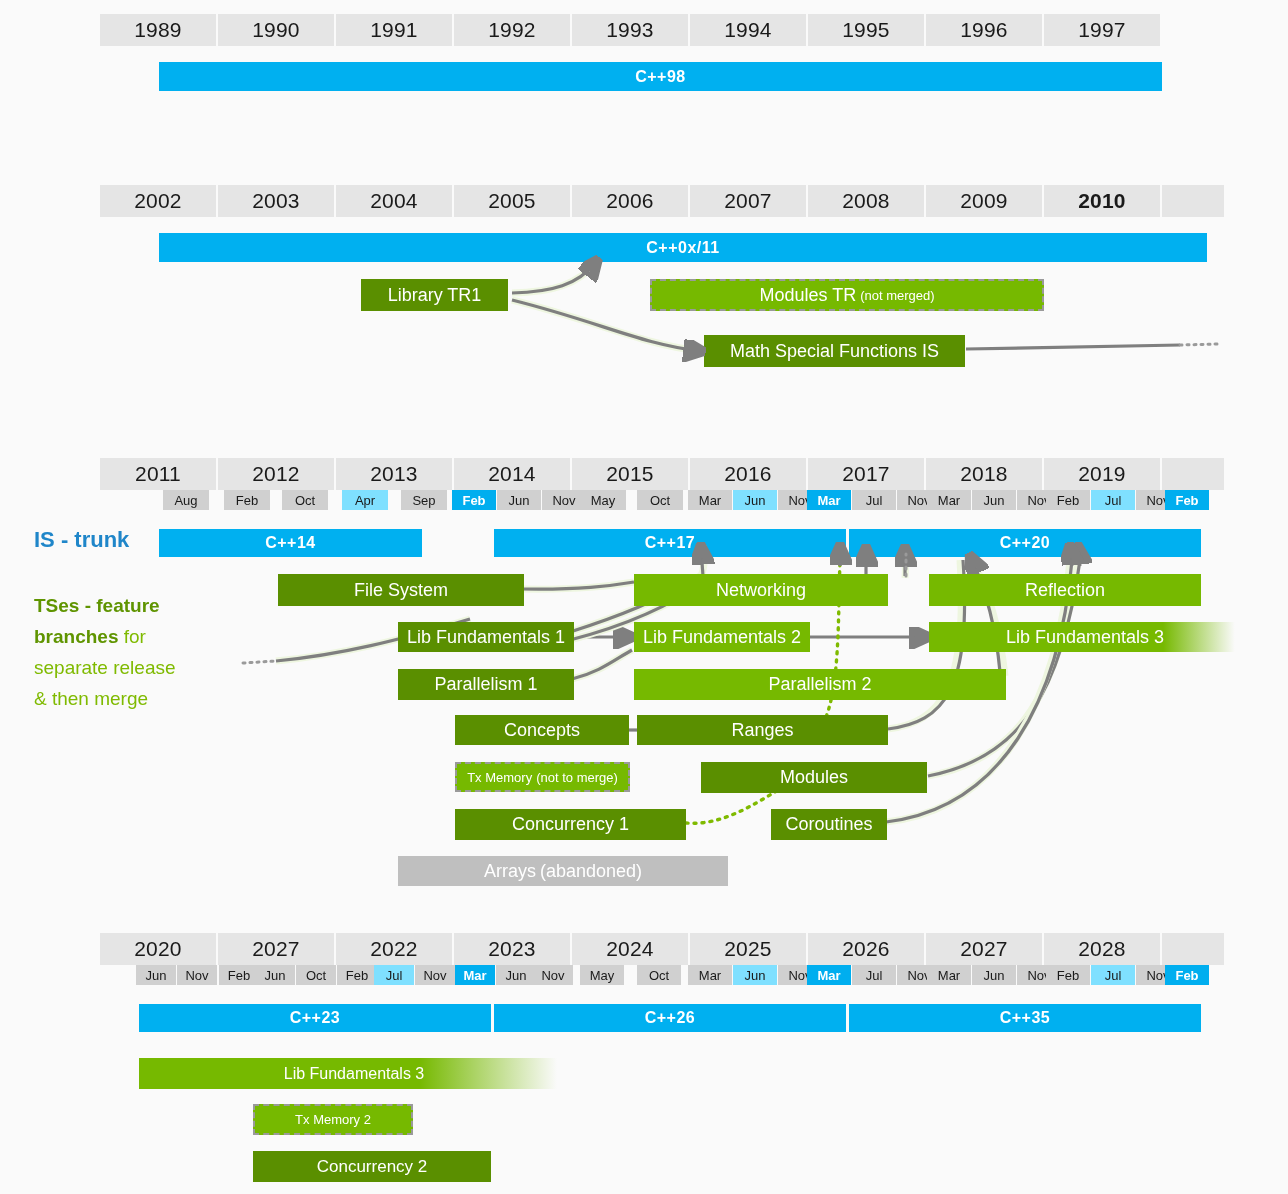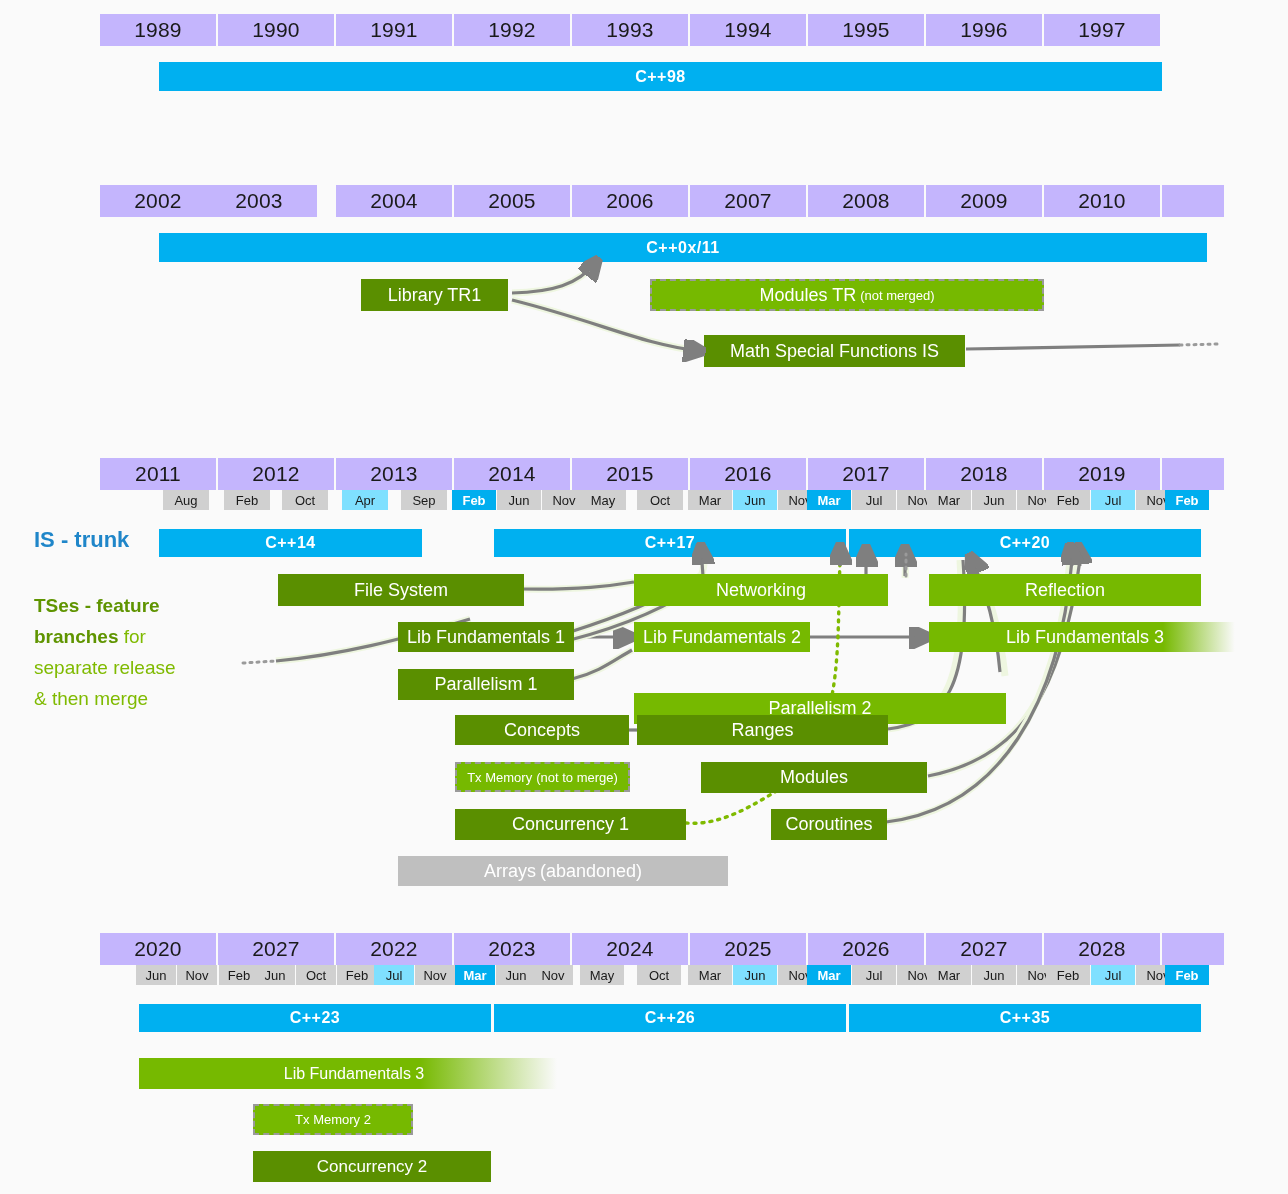--- a/index.html
+++ b/index.html
@@ -16,21 +16,21 @@
 
   
   .cell{
     position:absolute;
     box-sizing:border-box;
     display:flex;align-items:center;justify-content:center;
     white-space:nowrap;
   }
   .year{
     height:32px;
-    background:#c4b5fd;
+    background:#e5e5e5;
     color:#1a1a1a;
     font-size:21px;
     letter-spacing:.2px;
   }
   .month{
     height:20px;
     background:#d0d0d0;
     color:#1a1a1a;
     font-size:13px;
   }
@@ -103,28 +103,28 @@
     <div class="cell year" style="left:690px;top:14px;width:116px;">1994</div>
     <div class="cell year" style="left:808px;top:14px;width:116px;">1995</div>
     <div class="cell year" style="left:926px;top:14px;width:116px;">1996</div>
     <div class="cell year" style="left:1044px;top:14px;width:116px;">1997</div>
 
     <div class="bar bar-blue" style="left:159px;top:62px;width:1003px;height:29px;">C++98</div>
   </div>
 
   <div>
     <div class="cell year" style="left:100px;top:185px;width:116px;">2002</div>
-    <div class="cell year" style="left:201px;top:185px;width:116px;">2003</div>
+    <div class="cell year" style="left:218px;top:185px;width:116px;">2003</div>
     <div class="cell year" style="left:336px;top:185px;width:116px;">2004</div>
     <div class="cell year" style="left:454px;top:185px;width:116px;">2005</div>
     <div class="cell year" style="left:572px;top:185px;width:116px;">2006</div>
     <div class="cell year" style="left:690px;top:185px;width:116px;">2007</div>
     <div class="cell year" style="left:808px;top:185px;width:116px;">2008</div>
     <div class="cell year" style="left:926px;top:185px;width:116px;">2009</div>
-    <div class="cell year" style="left:1044px;top:185px;width:116px;">2010</div>
+    <div class="cell year" style="left:1044px;top:185px;width:116px;font-weight:bold;">2010</div>
     <div class="cell year" style="left:1162px;top:185px;width:62px;"></div>
 
     <div class="bar bar-blue" style="left:159px;top:233px;width:1048px;height:29px;">C++0x/11</div>
 
     <div class="bar bar-green-dark" style="left:361px;top:279px;width:147px;height:32px;">Library TR1</div>
 
     <div class="bar bar-dashed" style="left:650px;top:279px;width:394px;height:32px;font-size:18px;">
       <span>Modules TR</span>
       <span class="sub">(not merged)</span>
     </div>
@@ -251,21 +251,21 @@
     <div class="bar bar-green-light" style="left:929px;top:574px;width:272px;height:32px;">Reflection</div>
 
     <div class="bar bar-green-dark" style="left:398px;top:622px;width:176px;height:30px;">Lib Fundamentals 1</div>
     <div class="bar bar-green-light" style="left:634px;top:622px;width:176px;height:30px;">Lib Fundamentals 2</div>
     <div class="bar bar-green-light has-fade" style="left:929px;top:622px;width:312px;height:30px;">
       <span>Lib Fundamentals 3</span>
       <span class="fade-right"></span>
     </div>
 
     <div class="bar bar-green-dark" style="left:398px;top:669px;width:176px;height:31px;">Parallelism 1</div>
-    <div class="bar bar-green-light" style="left:634px;top:669px;width:372px;height:31px;margin-top:24px;">Parallelism 2</div>
+    <div class="bar bar-green-light" style="left:634px;top:669px;width:372px;height:31px;">Parallelism 2</div>
 
     <div class="bar bar-green-dark" style="left:455px;top:715px;width:174px;height:30px;">Concepts</div>
     <div class="bar bar-green-dark" style="left:637px;top:715px;width:251px;height:30px;">Ranges</div>
 
     <div class="bar bar-dashed" style="left:455px;top:762px;width:175px;height:30px;">
       <span>Tx Memory</span>
       <span class="sub">(not to merge)</span>
     </div>
     <div class="bar bar-green-dark" style="left:701px;top:762px;width:226px;height:31px;">Modules</div>
 

